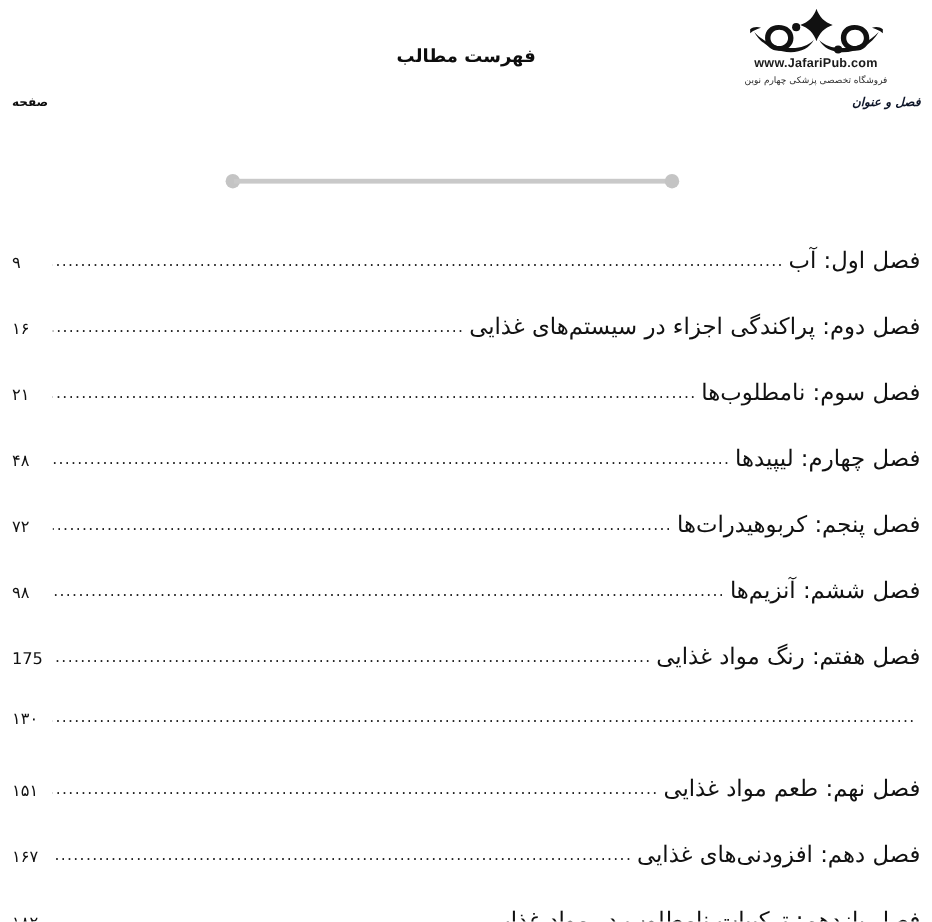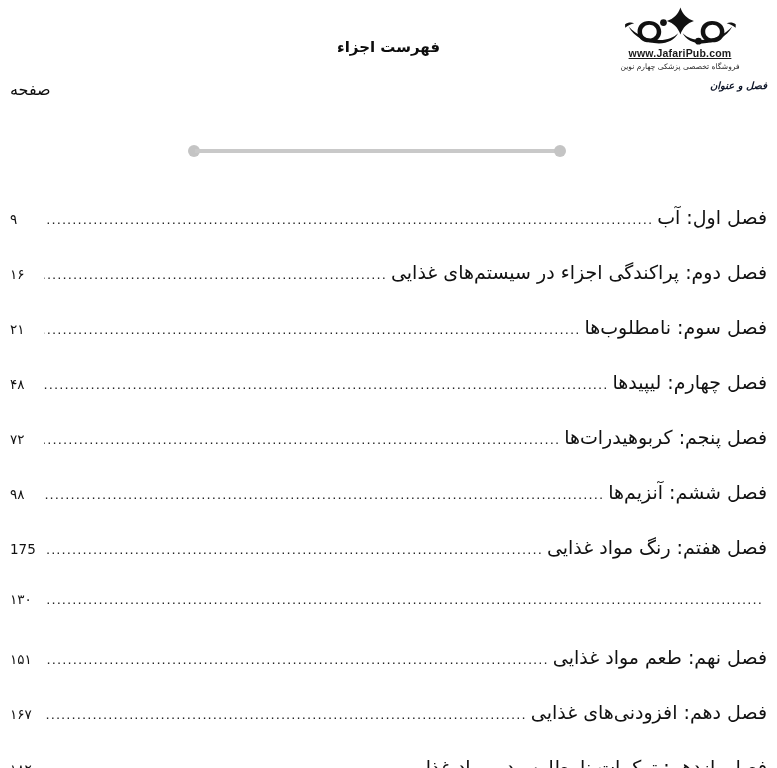--- a/index.html
+++ b/index.html
@@ -51,21 +51,20 @@
     display: block;
     margin: 0 auto;
   }
   .brand-url {
     font-family: "Liberation Sans", sans-serif;
     font-size: 10.5px;
     font-weight: bold;
     color: #1a1a1a;
     letter-spacing: 0.2px;
     margin-top: -1px;
-    text-decoration: underline;
   }
   .brand-tagline {
     font-size: 7.5px;
     color: #2b2b2b;
     margin-top: 3px;
     white-space: nowrap;
   }
 
   
   .col-head-title {
@@ -74,22 +73,22 @@
     right: 10px;
     font-size: 10px;
     font-weight: bold;
     color: #0f172a;
     font-style: italic;
   }
   .col-head-page {
     position: absolute;
     top: 80px;
     left: 10px;
-    font-size: 16px;
-    font-weight: normal;
+    font-size: 10px;
+    font-weight: bold;
     color: #0d0d0d;
   }
 
   
   .divider-wrap {
     position: absolute;
     top: 143px;
     left: 188px;
     width: 378px;
     height: 16px;
@@ -160,21 +159,21 @@
     min-width: 30px;
     text-align: left;
     direction: rtl;
   }
 </style>
 </head>
 <body>
 
 <div class="page-header">
 
-  <div class="doc-title">فهرست اجزاء</div>
+  <div class="doc-title">فهرست مطالب</div>
 
   <div class="brand">
     <svg class="brand-mark" viewBox="0 0 200 78" aria-hidden="true">
       <g fill="#111111">
         <path d="M100 6 C104 18 112 26 124 30 C112 34 104 42 100 54 C96 42 88 34 76 30 C88 26 96 18 100 6 Z"></path>
         <path d="M8 40 C18 58 38 70 62 70 C78 70 90 63 96 52 C88 60 77 64 64 64 C42 64 22 55 8 40 Z"></path>
         <path d="M192 40 C182 58 162 70 138 70 C122 70 110 63 104 52 C112 60 123 64 136 64 C158 64 178 55 192 40 Z"></path>
         <path d="M44 30 C32 30 24 38 24 49 C24 60 33 68 45 68 C57 68 66 60 66 49 C66 38 57 30 44 30 Z M45 37 C52 37 58 42 58 49 C58 56 52 61 45 61 C38 61 32 56 32 49 C32 42 38 37 45 37 Z"></path>
         <path d="M156 30 C144 30 136 38 136 49 C136 60 145 68 157 68 C169 68 178 60 178 49 C178 38 169 30 156 30 Z M157 37 C164 37 170 42 170 49 C170 56 164 61 157 61 C150 61 144 56 144 49 C144 42 150 37 157 37 Z"></path>
         <circle cx="70" cy="33" r="6"></circle>

